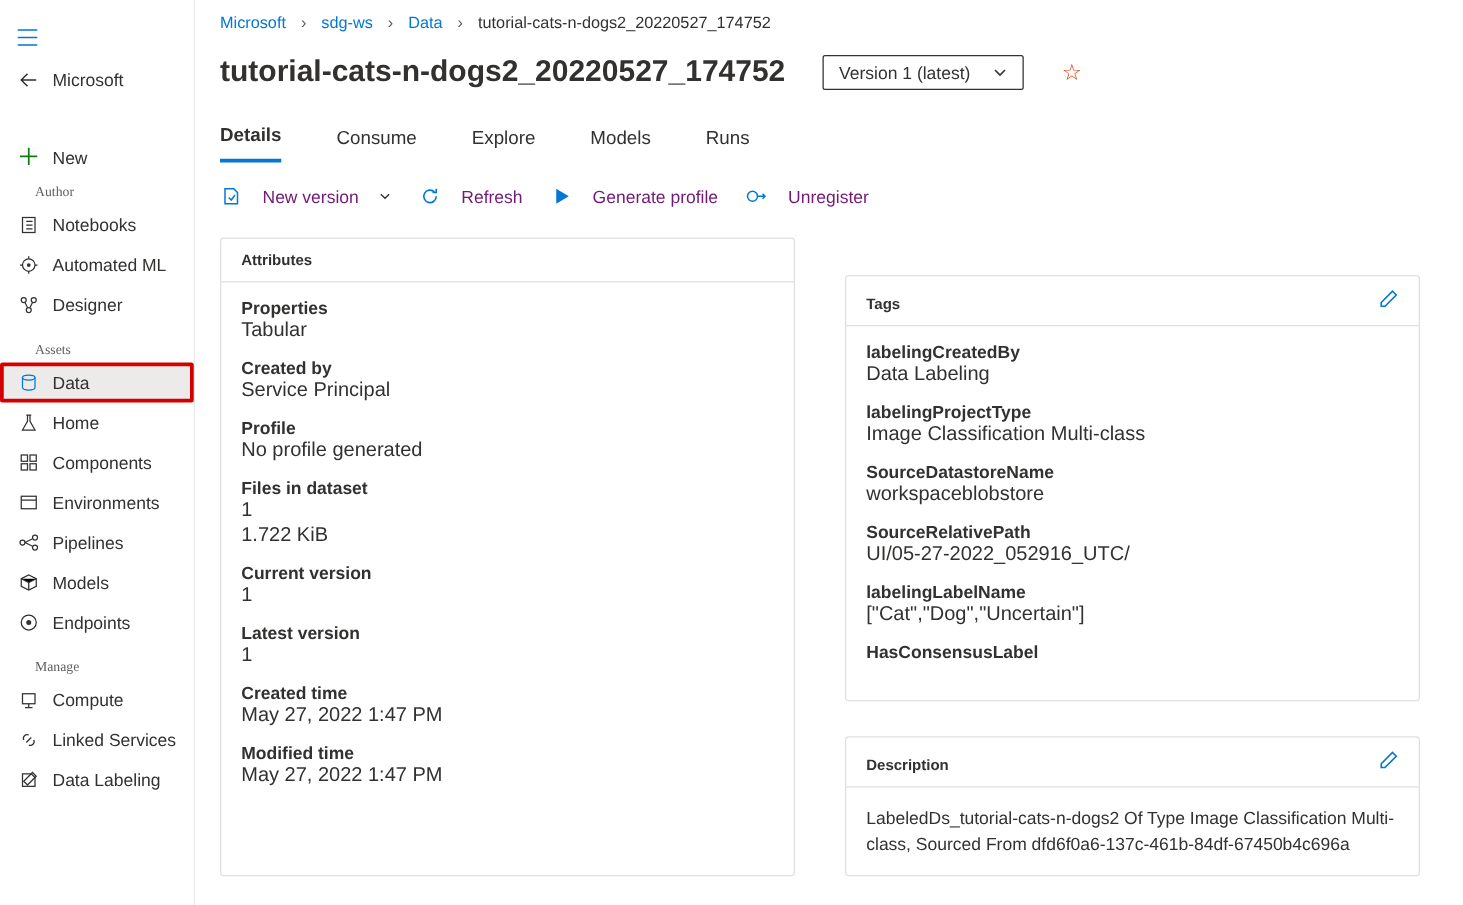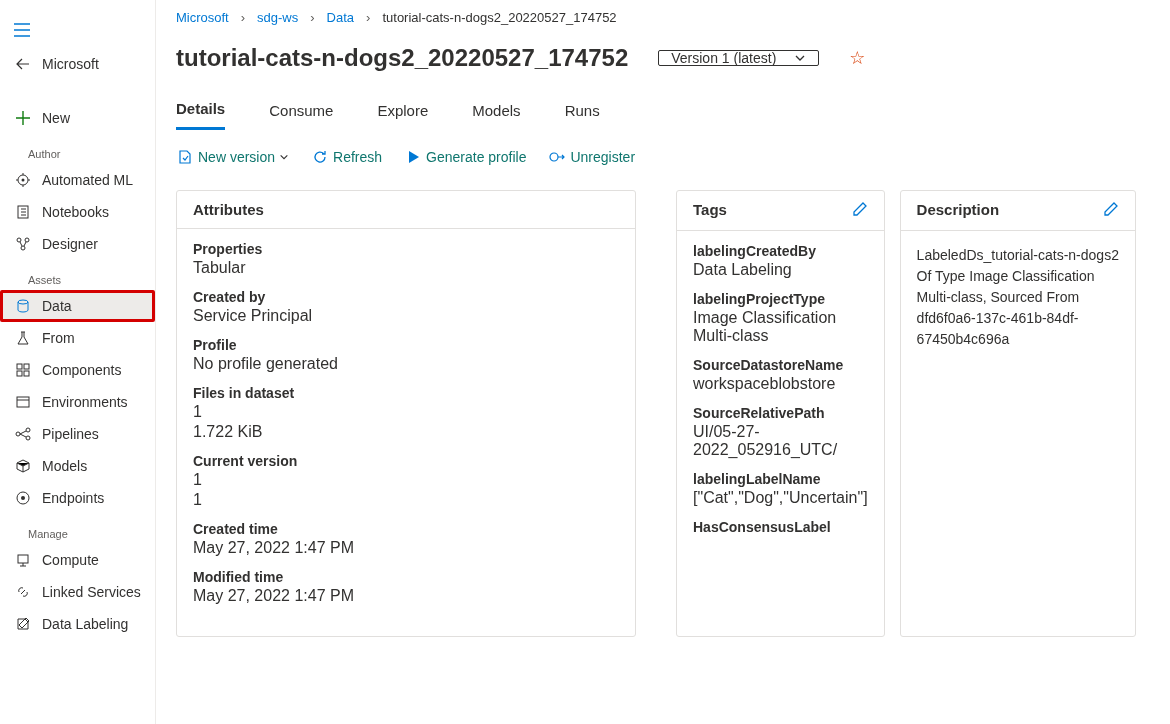--- a/index.html
+++ b/index.html
@@ -31,26 +31,27 @@
       padding-left: 14px;
       cursor: pointer;
     }
     .back-item, .side-item {
       display: flex; align-items: center;
       height: 32px;
       padding-left: 14px;
       gap: 10px;
       cursor: pointer;
     }
-    .side-item.tight { height: 32px; }
+    .side-item.tight { height: 32px; align-items: flex-end; }
     .side-item .icon, .back-item .icon { width: 18px; height: 18px; display:flex; align-items:center; justify-content:center;}
     .side-section-label {
       font-size: 11px;
       color: #605e5c;
       padding: 14px 0 4px 28px;
+      font-family: Liberation Serif, serif;
     }
     .side-item-label { font-size: 14px; color: #323130; }
     .back-item .side-item-label { color: #323130; }
     .side-item.highlight {
       background: #edebe9;
       border: 3px solid #d40000;
       border-radius: 2px;
       padding-left: 11px;
       gap: 10px;
     }
@@ -74,21 +75,21 @@
     .title-row {
       display: flex; align-items: center; gap: 30px;
       margin-top: 10px;
     }
     .page-title {
       font-size: 24px;
       font-weight: 600;
     }
     .version-select {
       border: 1px solid #323130;
-      height: 16px;
+      height: 28px;
       display:flex; align-items:center;
       padding: 0 12px;
       gap: 18px;
       font-size: 14px;
       cursor:pointer;
       border-radius:2px;
     }
     .star { color: #d83b01; font-size: 18px; cursor:pointer;}
 
     .tabs {
@@ -106,53 +107,53 @@
     .tab.active {
       font-weight: 600;
       border-bottom: 3px solid #0078d4;
     }
 
     .toolbar {
       display: flex; align-items: center; gap: 22px;
       margin-top: 18px;
     }
     .tool {
-      display:flex; align-items:center; gap:4px;
-      color:#0f766e;
+      display:flex; align-items:center; gap:16px;
+      color:#701a75;
       font-size:14px;
       cursor:pointer;
     }
     .tool .ticon { width:18px; height:18px; display:flex; align-items:center; justify-content:center;}
 
     .cards-row {
       display: grid;
       grid-template-columns: 460px 460px;
       gap: 40px;
       margin-top: 24px;
     }
     .card {
       border: 1px solid #e1dfdd;
       border-radius: 3px;
       background:#fff;
     }
     .card-header {
-      display:flex; align-items:flex-start; justify-content:space-between;
+      display:flex; align-items:flex-end; justify-content:space-between;
       padding: 10px 16px;
       border-bottom: 1px solid #e1dfdd;
       font-weight:600;
-      font-size:15px;
+      font-size:12px;
     }
     .card-body { padding: 12px 16px 31px; }
     .attr-k { font-weight:600; font-size:14px; margin-top:12px; }
     .attr-k:first-child { margin-top:0;}
     .attr-v { font-size:16px; font-weight:400; margin-top:2px; }
     .info-dot { color:#0078d4; font-size:12px; border:1px solid #0078d4; border-radius:50%; width:14px; height:14px; display:inline-flex; align-items:center; justify-content:center; margin-left:6px;}
     .edit-icon { color:#0078d4; cursor:pointer; }
 
-    .right-col { display:flex; flex-direction:row; gap:15px; }
+    .right-col { display:flex; flex-direction:column; gap:28px;margin-top:30px; }
     .desc-body { padding: 14px 16px; font-size:14px; line-height:1.5;}
   </style>
 </head>
 <body>
 
 <div class="layout">
 
   <div class="sidebar">
 
     <div class="side-head">
@@ -181,35 +182,35 @@
         </span>
       <span class="side-item-label">New</span>
     </div>
 
 
     <div class="side-section-label">Author</div>
     <div id="author-items">
         <div class="side-item">
           <span class="icon">
             <svg width="16" height="16" viewBox="0 0 16 16">
+              <rect x="3" y="2" width="10" height="12" stroke="#323130" fill="none"></rect>
+              <path d="M6 5h5M6 8h5M6 11h5" stroke="#323130"></path>
+            </svg>
+          </span>
+          <span class="side-item-label">Notebooks</span>
+        </div>
+        <div class="side-item">
+          <span class="icon">
+            <svg width="16" height="16" viewBox="0 0 16 16">
               <circle cx="8" cy="8" r="5" stroke="#323130" fill="none"></circle>
               <circle cx="8" cy="8" r="1.5" fill="#323130"></circle>
               <path d="M8 1v2M8 13v2M1 8h2M13 8h2" stroke="#323130"></path>
             </svg>
           </span>
           <span class="side-item-label">Automated ML</span>
-        </div>
-        <div class="side-item">
-          <span class="icon">
-            <svg width="16" height="16" viewBox="0 0 16 16">
-              <rect x="3" y="2" width="10" height="12" stroke="#323130" fill="none"></rect>
-              <path d="M6 5h5M6 8h5M6 11h5" stroke="#323130"></path>
-            </svg>
-          </span>
-          <span class="side-item-label">Notebooks</span>
         </div>
         <div class="side-item">
           <span class="icon">
             <svg width="16" height="16" viewBox="0 0 16 16">
               <circle cx="4" cy="4" r="2" stroke="#323130" fill="none"></circle>
               <circle cx="12" cy="4" r="2" stroke="#323130" fill="none"></circle>
               <circle cx="8" cy="12" r="2" stroke="#323130" fill="none"></circle>
               <path d="M5 6l2 4M11 6l-2 4" stroke="#323130"></path>
             </svg>
           </span>
@@ -227,21 +228,21 @@
             </svg>
           </span>
           <span class="side-item-label">Data</span>
         </div>
         <div class="side-item">
           <span class="icon">
             <svg width="16" height="16" viewBox="0 0 16 16">
               <path d="M6 2h4M7 2v5l-4 7h10l-4-7V2" stroke="#323130" fill="none"></path>
             </svg>
           </span>
-          <span class="side-item-label">From</span>
+          <span class="side-item-label">Home</span>
         </div>
         <div class="side-item">
           <span class="icon">
             <svg width="16" height="16" viewBox="0 0 16 16">
               <rect x="2" y="2" width="5" height="5" stroke="#323130" fill="none"></rect>
               <rect x="9" y="2" width="5" height="5" stroke="#323130" fill="none"></rect>
               <rect x="2" y="9" width="5" height="5" stroke="#323130" fill="none"></rect>
               <rect x="9" y="9" width="5" height="5" stroke="#323130" fill="none"></rect>
             </svg>
           </span>
@@ -400,20 +401,21 @@
             <div class="attr-v">Tabular</div>
             <div class="attr-k">Created by</div>
             <div class="attr-v">Service Principal</div>
             <div class="attr-k">Profile</div>
             <div class="attr-v">No profile generated</div>
             <div class="attr-k">Files in dataset</div>
             <div class="attr-v">1</div>
             <div class="attr-v">1.722 KiB</div>
             <div class="attr-k">Current version</div>
             <div class="attr-v">1</div>
+            <div class="attr-k">Latest version</div>
             <div class="attr-v">1</div>
             <div class="attr-k">Created time</div>
             <div class="attr-v">May 27, 2022 1:47 PM</div>
             <div class="attr-k">Modified time</div>
             <div class="attr-v">May 27, 2022 1:47 PM</div>
           </div>
       </div>
 
       <div class="right-col">
 

